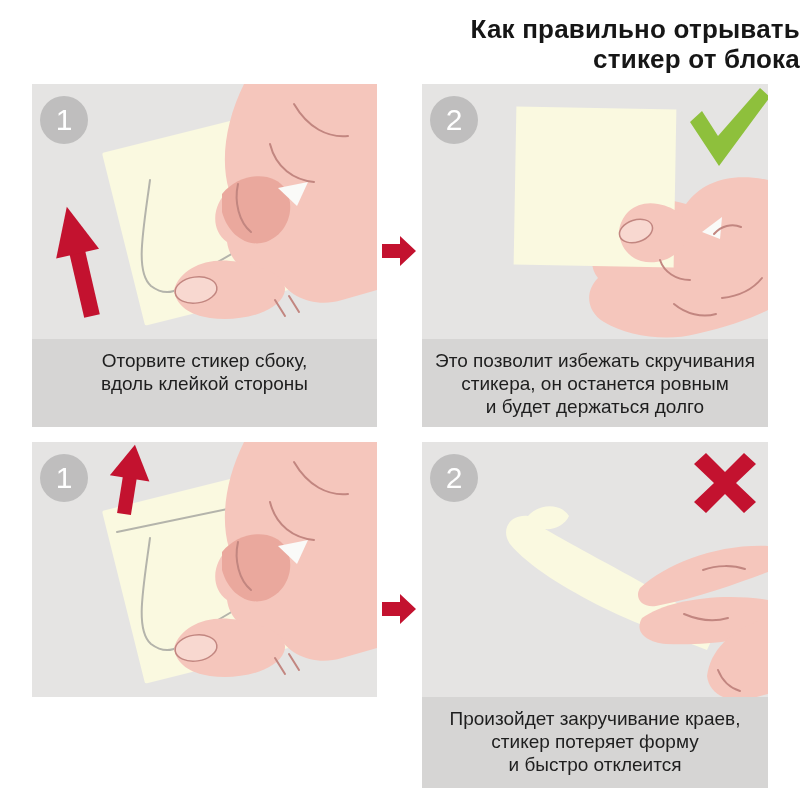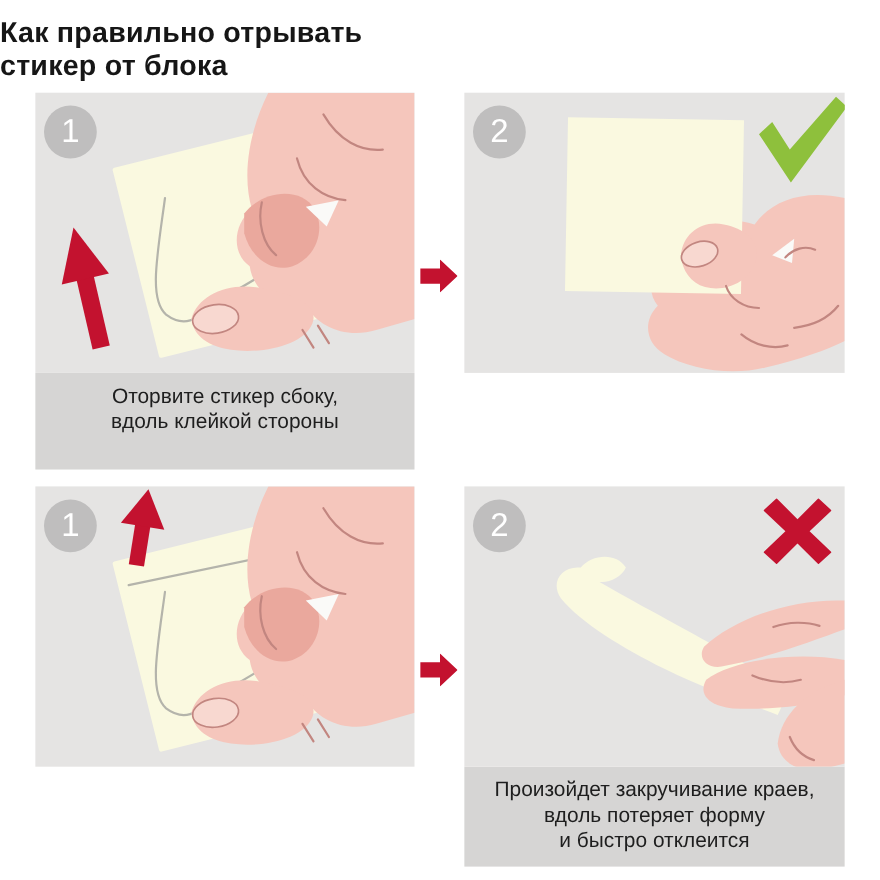--- a/index.html
+++ b/index.html
@@ -1,18 +1,18 @@
 <!DOCTYPE html>
 <html style="--accent-red: #c3122f; --success-green: #8ec03c; --sticker-yellow: #faf9e0; --hand-pink: #f5c6bc; --hand-shade: #eaa89d; --nail-pink: #f8d8d0; --crease-color: #c28680; --line-gray: #b4b4ab; --notch-white: #fafaf8; --panel-bg: #e5e4e3; --caption-bg: #d6d5d4; --badge-gray: #bfbebe; --title-color: #161616; --caption-color: #1e1e1e;"><head>
 <meta charset="utf-8">
 <style>
   html,body{margin:0;padding:0;background:#ffffff;}
   .page{position:relative;width:800px;height:800px;background:#ffffff;overflow:hidden;
         font-family:"Liberation Sans","DejaVu Sans",sans-serif;}
-  .title{position:absolute;top:14px;left:0;width:800px;text-align:left;
+  .title{position:absolute;top:14px;left:0;width:800px;text-align:right;
          font-size:26px;line-height:1.16;font-weight:700;color:var(--title-color);
          white-space:pre-line;letter-spacing:0.2px;}
   .panel{position:absolute;display:flex;flex-direction:column;overflow:hidden;}
   .p1{left:32px;top:84px;width:345px;height:343px;}
   .p2{left:422px;top:84px;width:346px;height:343px;}
   .p3{left:32px;top:442px;width:345px;height:346px;}
   .p4{left:422px;top:442px;width:346px;height:346px;}
   .illus{position:relative;height:255px;background:var(--panel-bg);overflow:hidden;flex:0 0 auto;}
   .illus svg.scene{position:absolute;left:0;top:0;}
   .caption{flex:1 1 auto;background:var(--caption-bg);color:var(--caption-color);
@@ -94,20 +94,23 @@
           <path class="hand" d="M197,148 C199,128 216,116 236,120 C258,124 270,138 265,154 C259,172 238,182 219,177 C206,173 198,162 197,148 Z"></path>
           <ellipse class="nail" cx="214" cy="147" rx="17" ry="11" transform="rotate(-18 214 147)"></ellipse>
           <polygon class="notch" points="280,148 300,133 298,155"></polygon>
           <path class="crease" d="M238,176 C242,188 254,196 268,196"></path>
           <path class="crease" d="M252,220 C264,230 280,234 294,230"></path>
           <path class="crease" d="M300,214 C318,212 332,204 340,194"></path>
           <path class="crease" d="M292,150 C299,142 310,139 319,143"></path>
         </g>
       </svg>
     </div>
+    <div class="caption">Это позволит избежать скручивания
+стикера, он останется ровным
+и будет держаться долго</div>
   </section>
 
   <section class="panel p3">
     <div class="illus">
       <div class="badge">
         <span>1</span>
       </div>
       <svg class="scene" width="345" height="255" viewBox="0 0 345 255">
         <rect x="70" y="69" width="178" height="178" rx="2" class="sticker" transform="rotate(-14 70 69)"></rect>
         <path class="thin-gray" d="M85,90 L335,38"></path>
@@ -147,21 +150,21 @@
           <path class="hand" d="M346,104 C294,102 244,122 218,146 C212,156 220,166 234,164 C280,155 318,140 346,130 Z"></path>
           <path class="hand" d="M346,158 C300,150 244,158 220,176 C212,190 224,200 244,202 C292,204 328,196 346,190 Z"></path>
           <path class="hand" d="M346,176 C310,186 288,208 285,234 C287,252 305,261 327,257 L346,252 Z"></path>
           <path class="crease" d="M262,172 C276,178 292,180 306,176"></path>
           <path class="crease" d="M281,128 C295,123 311,123 323,127"></path>
           <path class="crease" d="M296,228 C300,238 308,246 318,249"></path>
         </g>
       </svg>
     </div>
     <div class="caption">Произойдет закручивание краев,
-вдоль потеряет форму
+стикер потеряет форму
 и быстро отклеится</div>
   </section>
 
   <svg class="connector c1" width="34" height="30" viewBox="0 0 34 30">
     <polygon class="fill-red" points="0,8 18,8 18,0 34,15 18,30 18,22 0,22"></polygon>
   </svg>
   <svg class="connector c2" width="34" height="30" viewBox="0 0 34 30">
     <polygon class="fill-red" points="0,8 18,8 18,0 34,15 18,30 18,22 0,22"></polygon>
   </svg>
 

